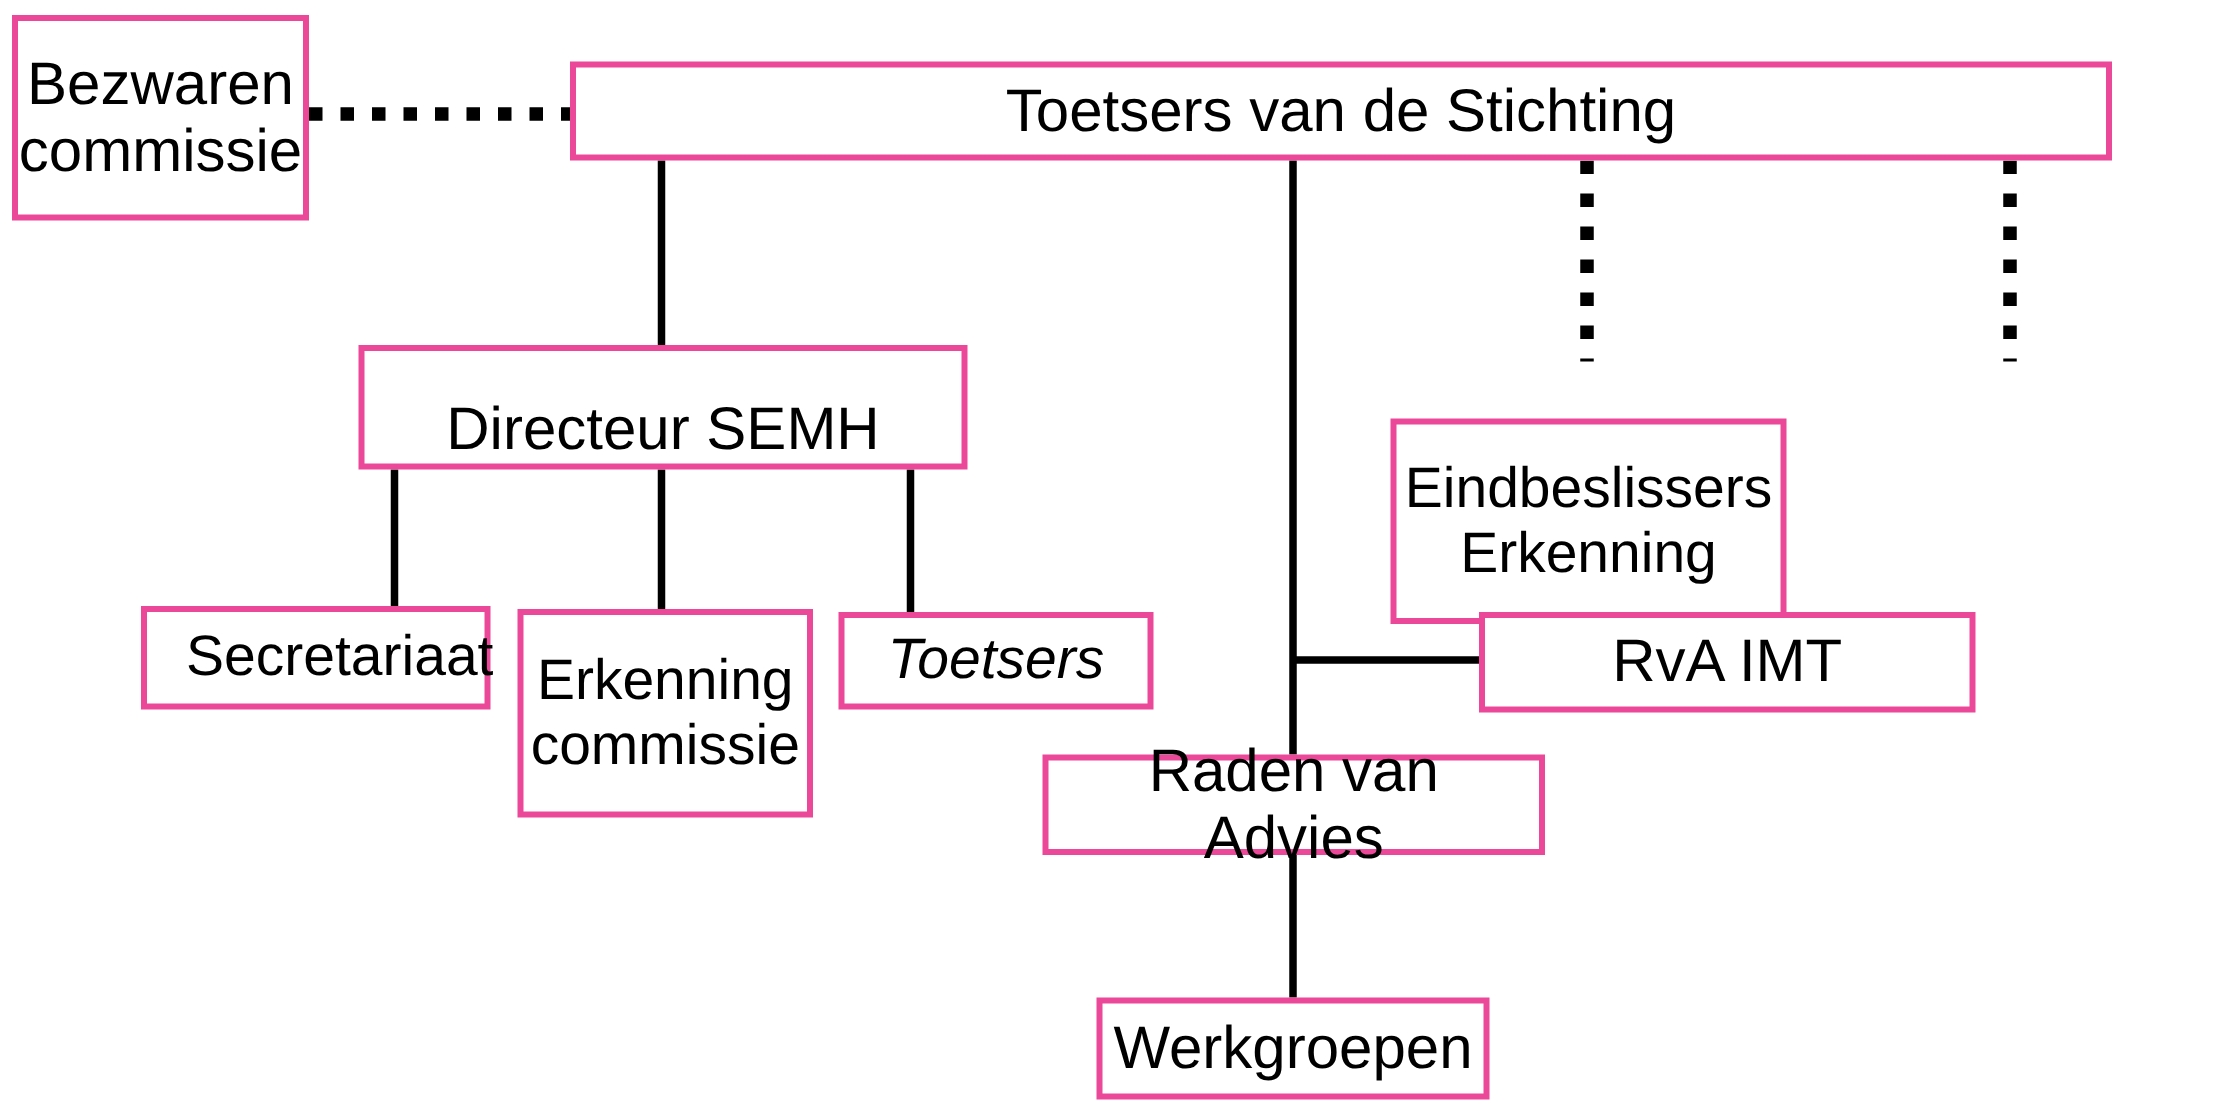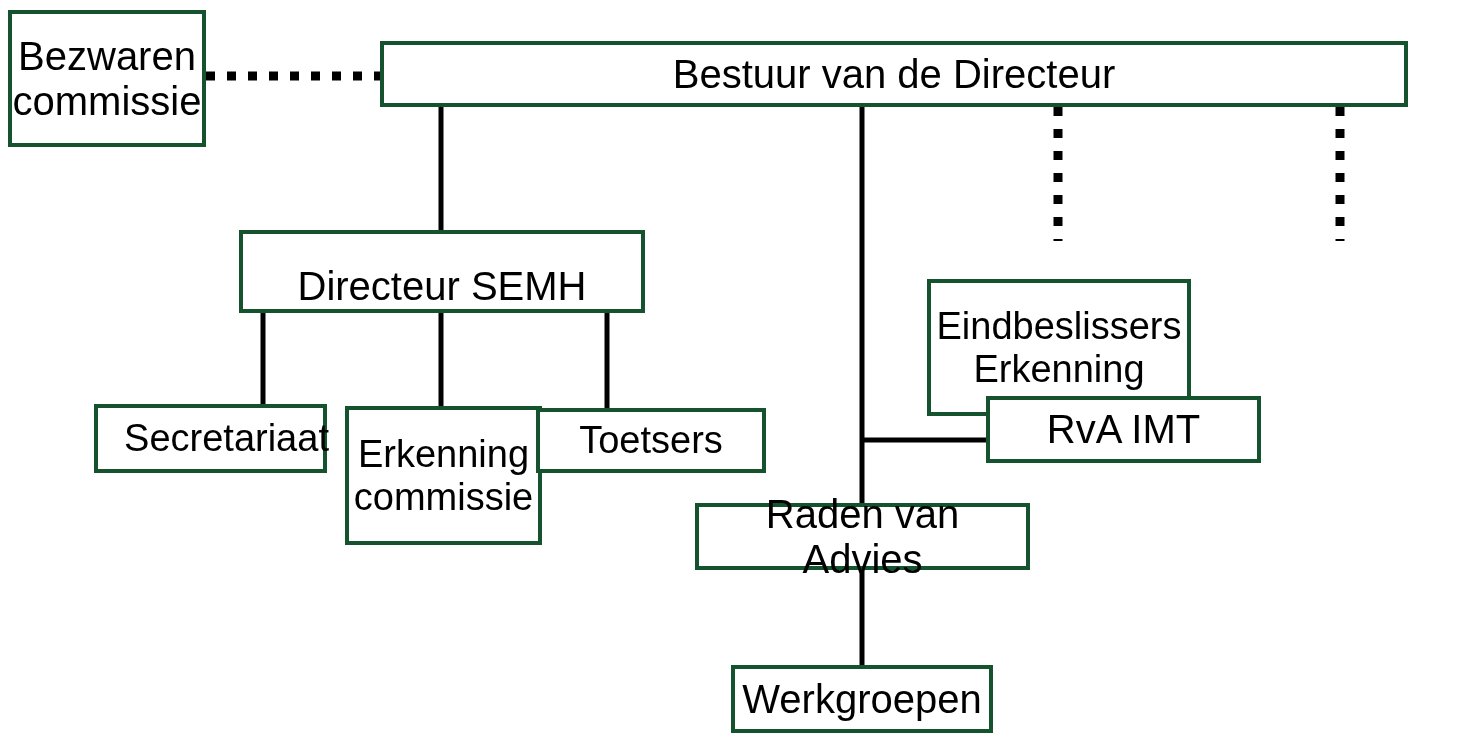--- a/index.html
+++ b/index.html
@@ -24,21 +24,21 @@
     left: 0;
     top: 0;
     width: 1481px;
     height: 737px;
     pointer-events: none;
   }
   .node {
     position: absolute;
     box-sizing: border-box;
     background: #ffffff;
-    border: 4px solid #14532d;
+    border: 4px solid #ec4899;
     display: flex;
     align-items: center;
     justify-content: center;
     text-align: center;
     z-index: 2;
   }
   .node .node-label {
     display: block;
     color: #000000;
     font-weight: 400;
@@ -76,21 +76,21 @@
 
     <line x1="862" y1="568" x2="862" y2="667" stroke="#000000" stroke-width="5"></line>
   </svg>
 
   <div class="node fs-40" style="left: 8px; top: 10px; width: 198px; height: 137px;">
     <span class="node-label">Bezwaren
 commissie</span>
   </div>
 
   <div class="node fs-40" style="left: 380px; top: 41px; width: 1028px; height: 66px;">
-    <span class="node-label">Bestuur van de Directeur</span>
+    <span class="node-label">Toetsers van de Stichting</span>
   </div>
 
   <div class="node fs-40" style="left: 239px; top: 230px; width: 406px; height: 83px; align-items: flex-end;">
     <span class="node-label">Directeur SEMH</span>
   </div>
 
   <div class="node fs-38" style="left: 927px; top: 239px; width: 264px; height: 137px; margin-top: 40px;">
     <span class="node-label">Eindbeslissers
 Erkenning</span>
   </div>
@@ -98,25 +98,25 @@
 
   <div class="node fs-38" style="left: 94px; top: 404px; width: 233px; height: 69px; padding-left: 32px;">
     <span class="node-label">Secretariaat</span>
   </div>
 
   <div class="node fs-38" style="left: 345px; top: 406px; width: 197px; height: 139px;">
     <span class="node-label">Erkenning
 commissie</span>
   </div>
 
-  <div class="node fs-38" style="left: 536px; top: 408px; width: 230px; height: 65px;">
+  <div class="node fs-38" style="left: 559px; top: 408px; width: 210px; height: 65px; font-style: italic;">
     <span class="node-label">Toetsers</span>
   </div>
 
-  <div class="node fs-40" style="left: 986px; top: 396px; width: 275px; height: 67px;">
+  <div class="node fs-40" style="left: 986px; top: 408px; width: 331px; height: 67px;">
     <span class="node-label">RvA IMT</span>
   </div>
 
   <div class="node fs-40" style="left: 695px; top: 503px; width: 335px; height: 67px;">
     <span class="node-label">Raden van Advies</span>
   </div>
 
   <div class="node fs-40" style="left: 731px; top: 665px; width: 262px; height: 68px;">
     <span class="node-label">Werkgroepen</span>
   </div>

